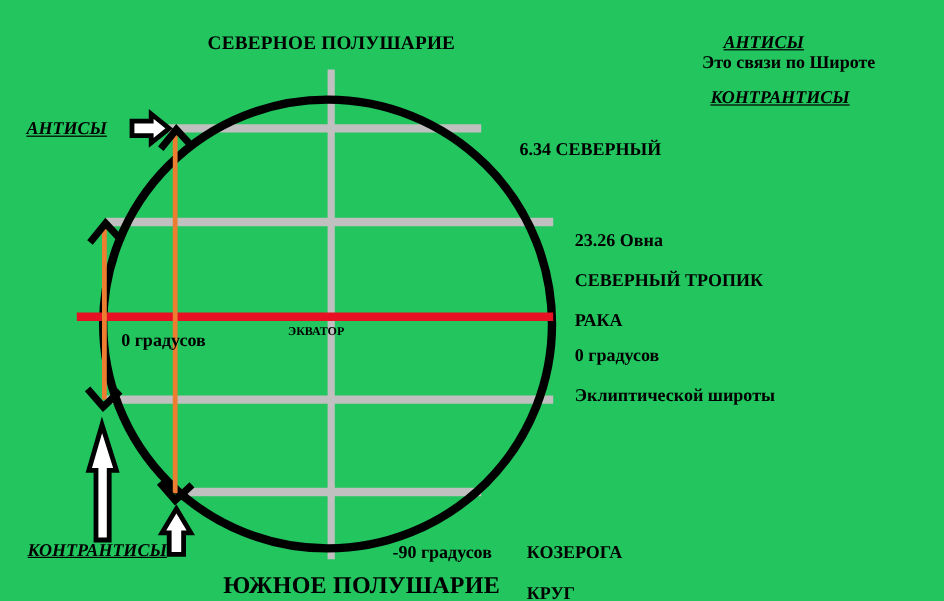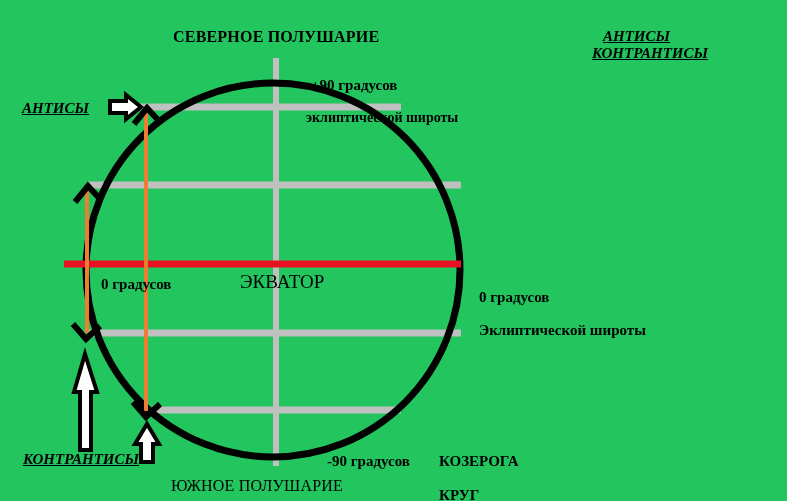--- a/index.html
+++ b/index.html
@@ -24,22 +24,22 @@
     font-family: "Liberation Serif", "DejaVu Serif", serif;
   }
 
   
   #hemisphere-north {
     left: 173px; top: 28px;
     font-size: 16px; font-weight: bold;
     letter-spacing: 0.2px;
   }
   #hemisphere-south {
-    left: 171px; top: 477px;
-    font-size: 16px; font-weight: normal;
+    left: 186px; top: 477px;
+    font-size: 20px; font-weight: bold;
     letter-spacing: 0.2px;
   }
 
   
   #label-north-pole {
     left: 296px; top: 60px;
     font-size: 15px; font-weight: bold;
   }
   #label-north-pole .sub {
     display: block;
@@ -58,21 +58,21 @@
     font-weight: bold;
   }
   #label-arctic  { left: 418px; top: 100px; }
   #label-cancer  { left: 464px; top: 176px; }
   #label-equator-right { left: 464px; top: 272px; }
   #label-capricorn { left: 464px; top: 332px; }
   #label-antarctic { left: 424px; top: 403px; }
 
   #label-equator-center {
     left: 240px; top: 271px;
-    font-size: 19px; font-weight: normal;
+    font-size: 10px; font-weight: bold;
   }
   #label-zero-left {
     left: 101px; top: 276px;
     font-size: 15px; font-weight: bold;
   }
 
   
   #legend {
     position: absolute;
     left: 585px; top: 28px;
@@ -161,31 +161,32 @@
     <g>
       <path d="M 147 424 L 159 444 L 153 444 L 153 462 L 141 462 L 141 444 L 135 444 Z" fill="#ffffff" stroke="#000000" stroke-width="4" stroke-linejoin="miter"></path>
     </g>
 
   </svg>
 
   <div class="txt" id="hemisphere-north">СЕВЕРНОЕ ПОЛУШАРИЕ</div>
 
   <div class="txt" id="hemisphere-south">ЮЖНОЕ ПОЛУШАРИЕ</div>
 
-  <div class="txt" id="label-north-pole">
-    <span>+90 градусов</span>
-    <span class="sub">эклиптической широты</span>
-  </div>
 
   <div class="txt" id="label-south-pole">-90 градусов</div>
 
   <div class="txt right-label" id="label-arctic">
-    <br>
-  </div>
-
+    <span>6.34 СЕВЕРНЫЙ</span><br>
+  </div>
+
+  <div class="txt right-label" id="label-cancer">
+    <span>23.26 Овна</span><br>
+    <span>СЕВЕРНЫЙ ТРОПИК</span><br>
+    <span>РАКА</span>
+  </div>
 
   <div class="txt right-label" id="label-equator-right">
     <span>0 градусов</span><br>
     <span>Эклиптической широты</span>
   </div>
 
 
   <div class="txt right-label" id="label-antarctic">
     <br>
     <span>КОЗЕРОГА</span><br>
@@ -195,16 +196,17 @@
   <div class="txt" id="label-equator-center">ЭКВАТОР</div>
 
   <div class="txt" id="label-zero-left">0 градусов</div>
 
   <div class="txt" id="word-antis">АНТИСЫ</div>
 
   <div class="txt" id="word-contrantis">КОНТРАНТИСЫ</div>
 
   <div id="legend">
     <span class="head" id="legend-antis-head">АНТИСЫ</span>
+    <span class="body" id="legend-antis-body">Это связи по Широте</span>
     <span class="head" id="legend-contra-head">КОНТРАНТИСЫ</span>
   </div>
 
 </div>
 
 </body></html>

